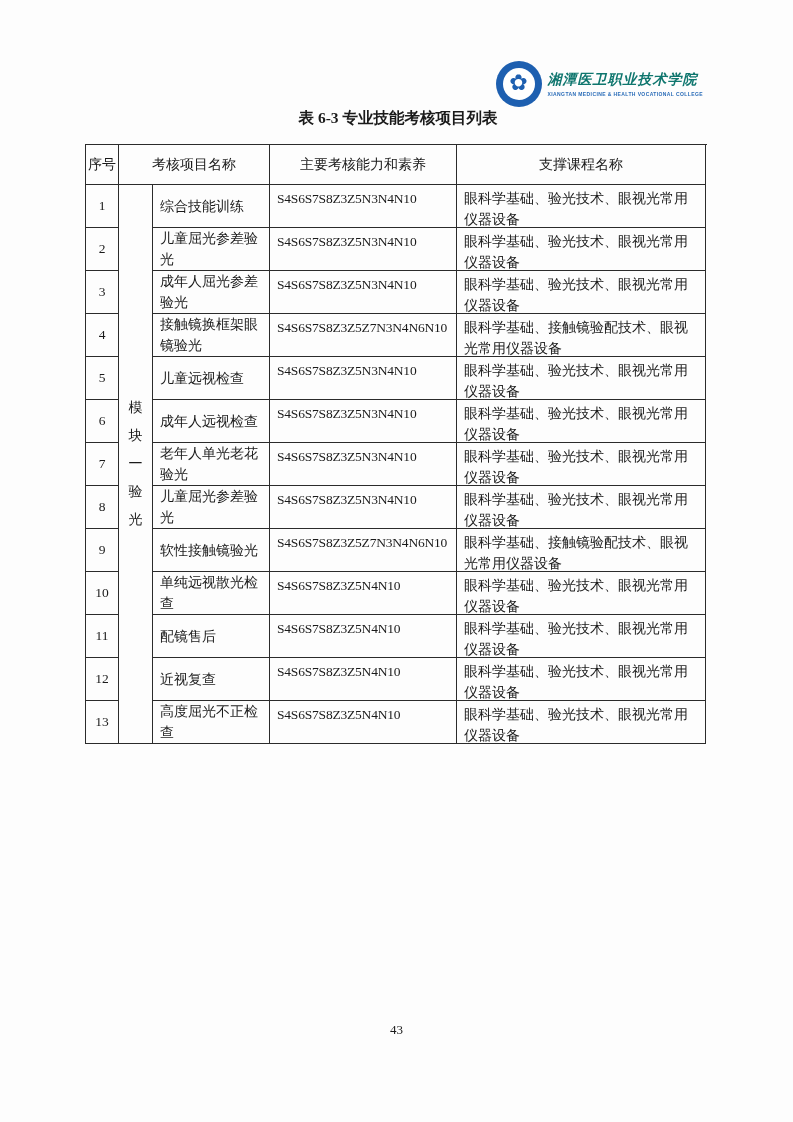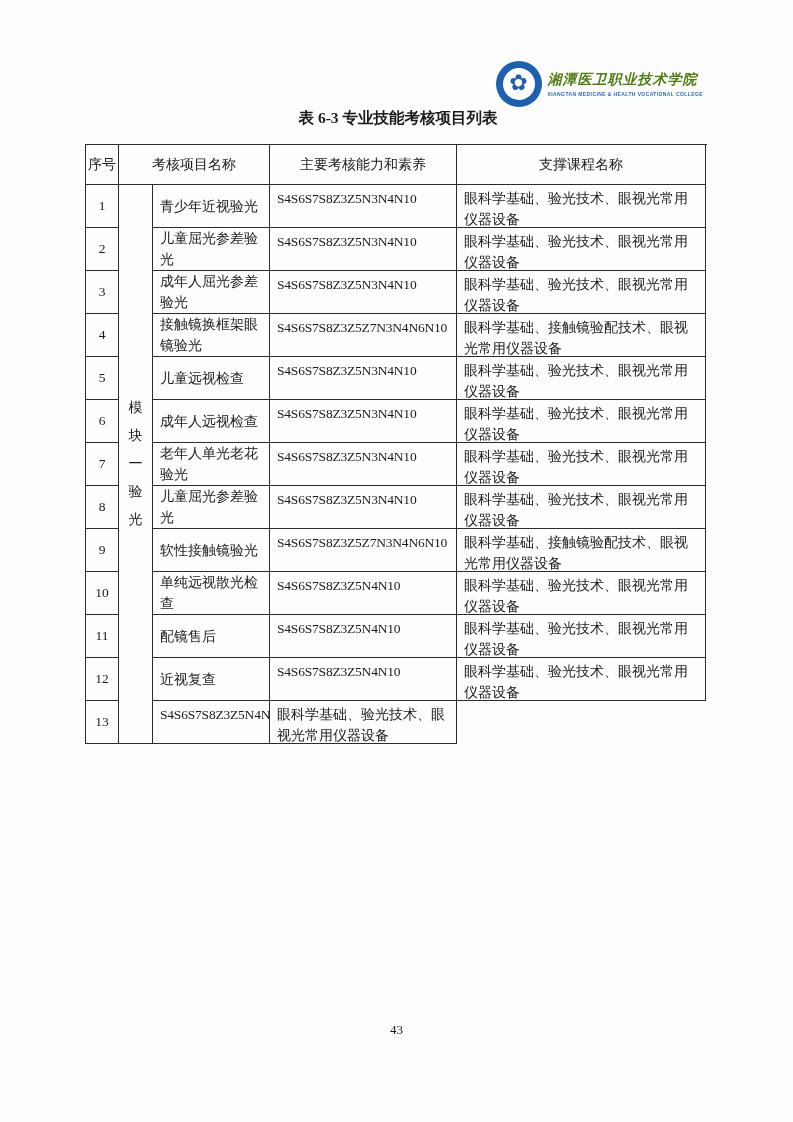--- a/index.html
+++ b/index.html
@@ -27,21 +27,21 @@
     position: absolute; inset: 7px; border-radius: 50%;
     background: #fff;
     display: flex; align-items: center; justify-content: center;
   }
   .emblem .core {
     color: #1d5fb0; font-size: 22px; line-height: 1;
     transform: translateY(-1px);
   }
   .logo-text { display: flex; flex-direction: column; justify-content: center; }
   .logo-cn {
-    color: #4d7c0f; font-size: 14px; font-weight: bold; font-style: italic;
+    color: #0f766e; font-size: 14px; font-weight: bold; font-style: italic;
     letter-spacing: 1px; white-space: nowrap;
     font-family: "Liberation Serif", "DejaVu Serif", serif;
   }
   .logo-en {
     color: #2a6cb8; font-size: 5px; font-weight: bold;
     letter-spacing: 0.4px; white-space: nowrap; margin-top: 2px;
     font-family: "Liberation Sans", "DejaVu Sans", sans-serif;
   }
   
   .content {
@@ -197,21 +197,21 @@
           
           
         
           
           
           
           
         
       </div>
     <div class="cell c-no">1</div>
-        <div class="cell c-name">青少年近视验光</div>
+        <div class="cell c-name">综合技能训练</div>
         <div class="cell c-code">S4S6S7S8Z3Z5N3N4N10</div>
         <div class="cell c-courses">眼科学基础、验光技术、眼视光常用仪器设备</div>
         <div class="cell c-no">2</div>
         <div class="cell c-name">儿童屈光参差验光</div>
         <div class="cell c-code">S4S6S7S8Z3Z5N3N4N10</div>
         <div class="cell c-courses">眼科学基础、验光技术、眼视光常用仪器设备</div>
         <div class="cell c-no">3</div>
         <div class="cell c-name">成年人屈光参差验光</div>
         <div class="cell c-code">S4S6S7S8Z3Z5N3N4N10</div>
         <div class="cell c-courses">眼科学基础、验光技术、眼视光常用仪器设备</div>
@@ -245,20 +245,21 @@
         <div class="cell c-courses">眼科学基础、验光技术、眼视光常用仪器设备</div>
         <div class="cell c-no">11</div>
         <div class="cell c-name">配镜售后</div>
         <div class="cell c-code">S4S6S7S8Z3Z5N4N10</div>
         <div class="cell c-courses">眼科学基础、验光技术、眼视光常用仪器设备</div>
         <div class="cell c-no">12</div>
         <div class="cell c-name">近视复查</div>
         <div class="cell c-code">S4S6S7S8Z3Z5N4N10</div>
         <div class="cell c-courses">眼科学基础、验光技术、眼视光常用仪器设备</div>
         <div class="cell c-no">13</div>
+        <div class="cell c-name">高度屈光不正检查</div>
         <div class="cell c-code">S4S6S7S8Z3Z5N4N10</div>
         <div class="cell c-courses">眼科学基础、验光技术、眼视光常用仪器设备</div>
       </div>
   </div>
 
   <div class="page-number">43</div>
 
 </div>
 
 </body></html>

